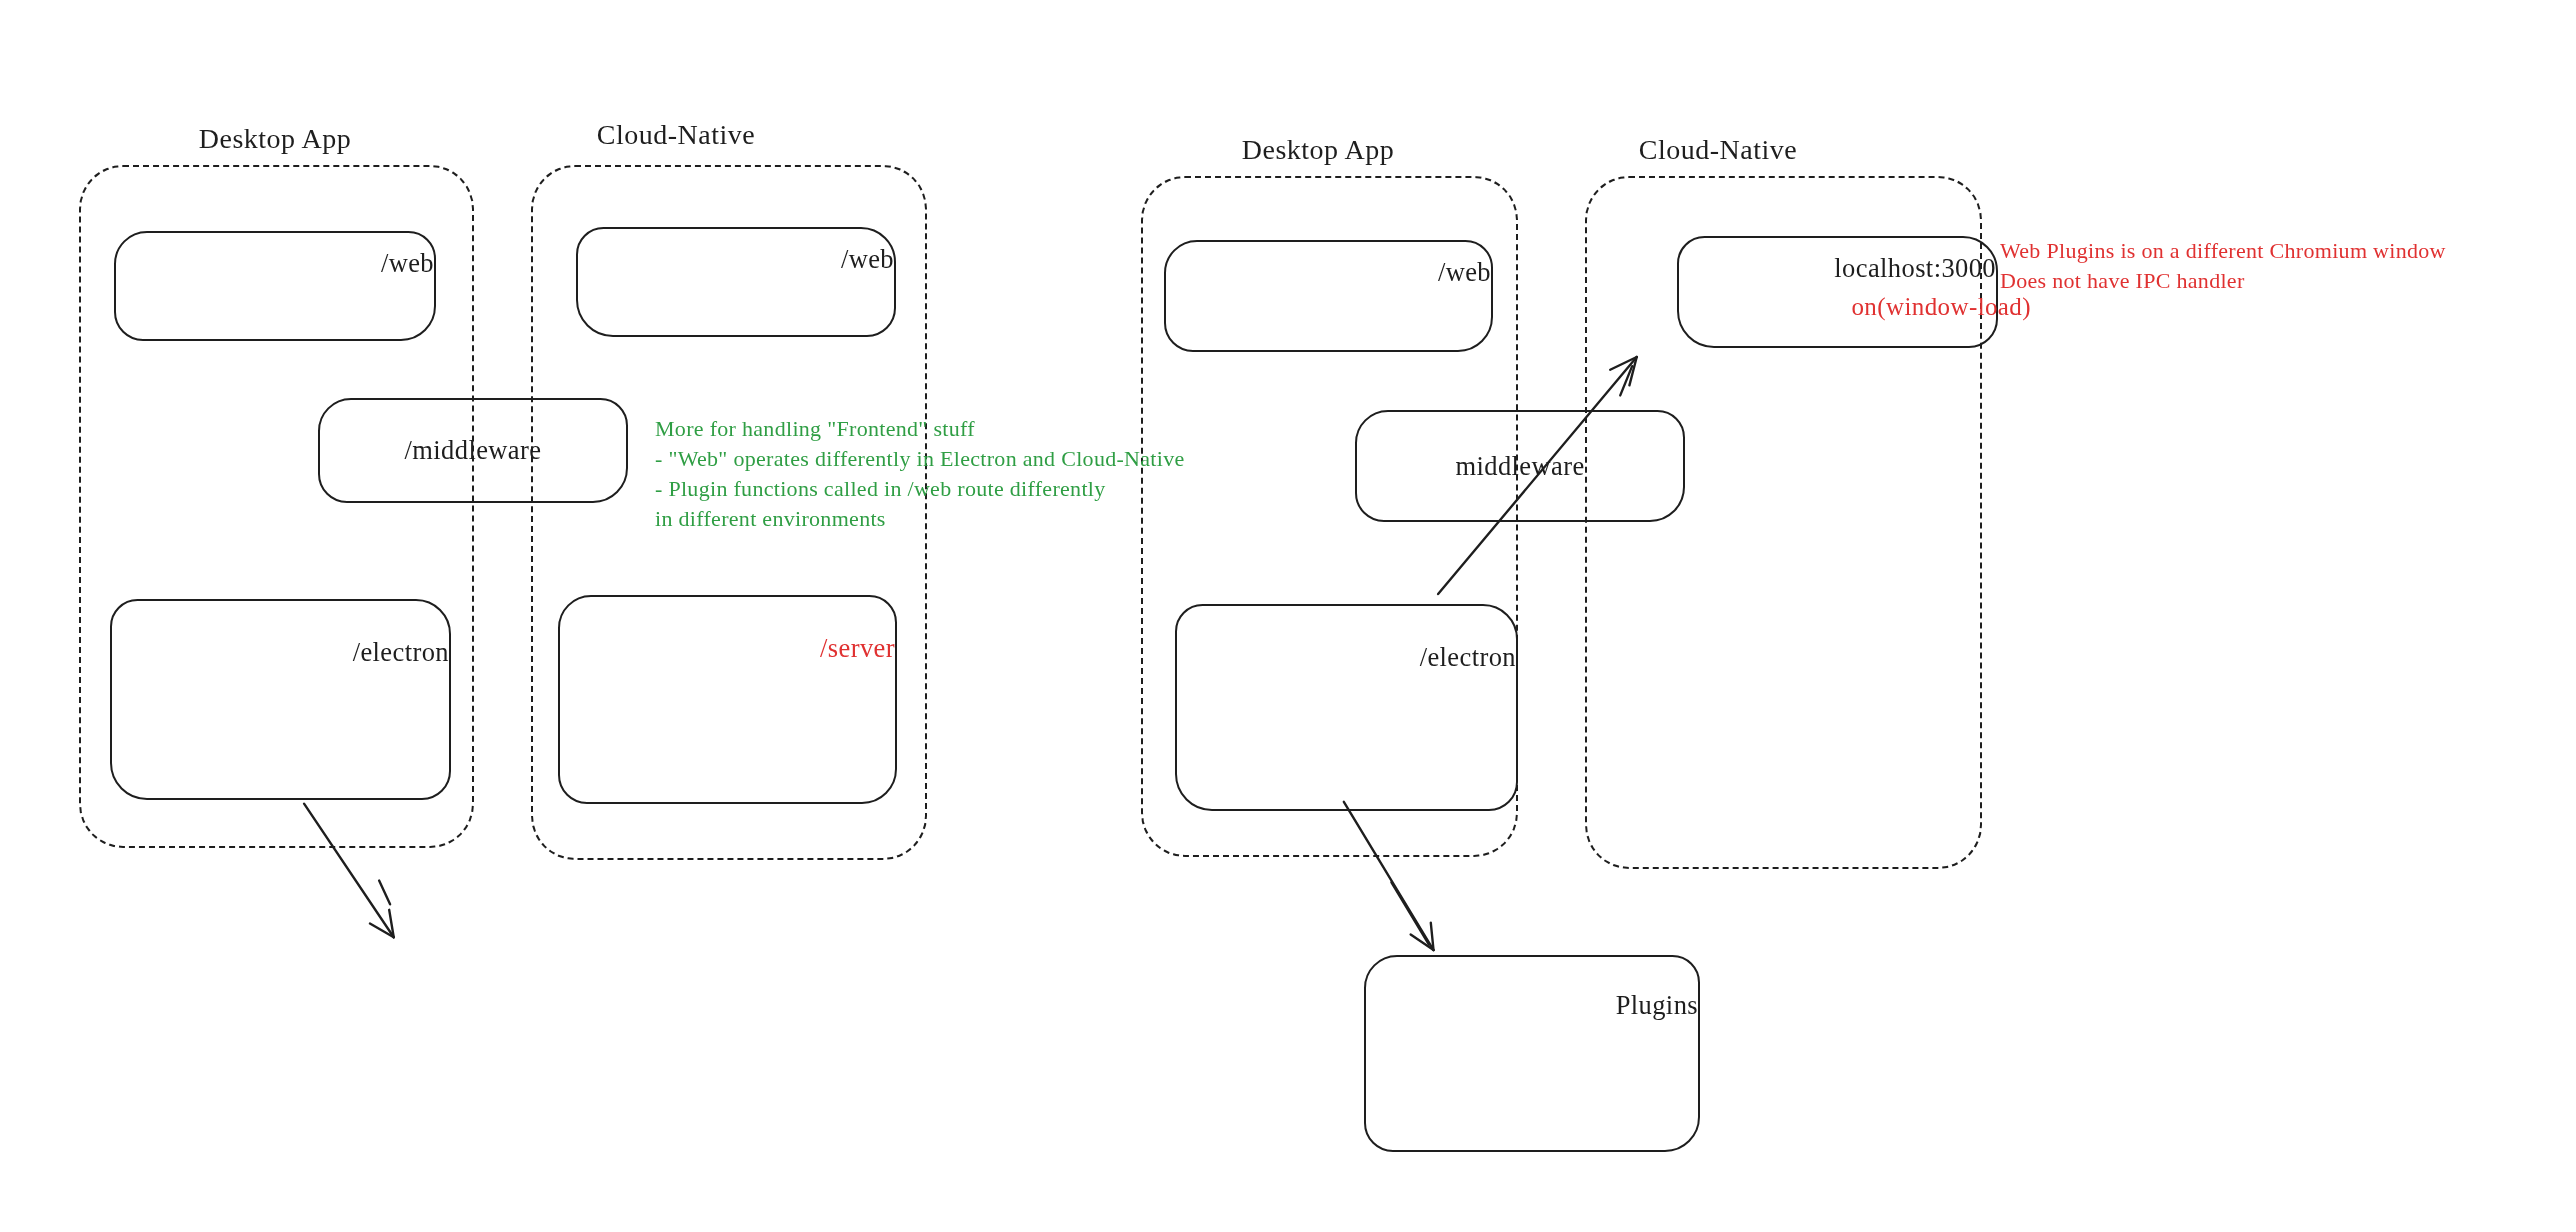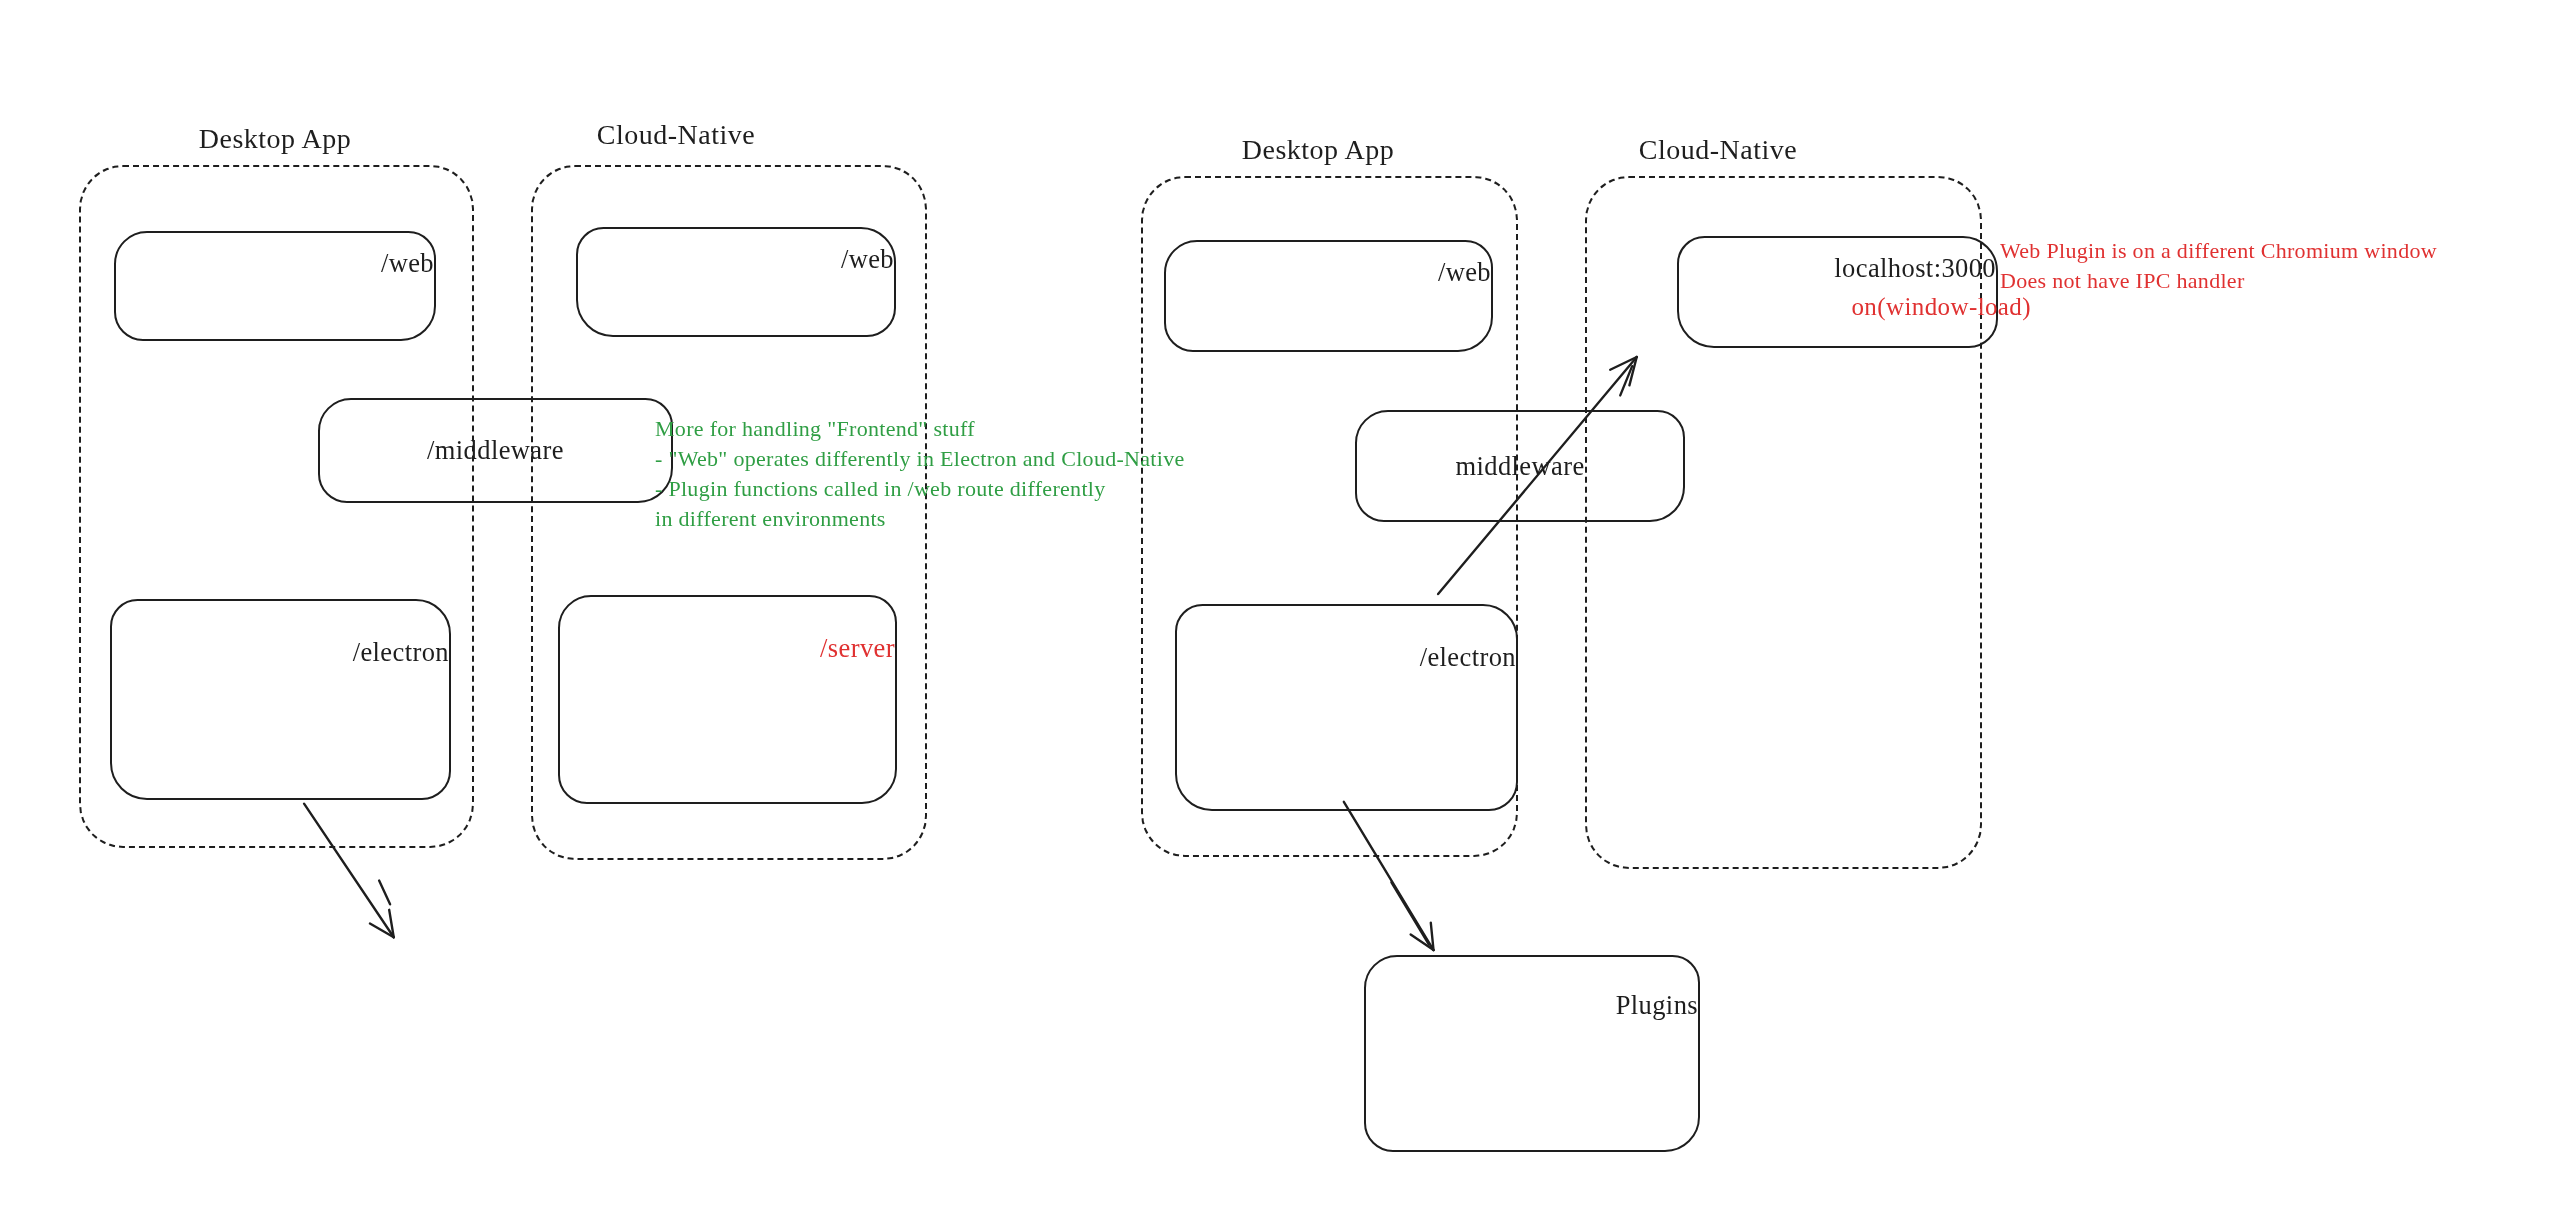--- a/index.html
+++ b/index.html
@@ -83,21 +83,21 @@
   <div class="group" style="left:531px;top:165px;width:392px;height:691px;"></div>
   <div class="group" style="left:1141px;top:176px;width:373px;height:677px;"></div>
   <div class="group" style="left:1585px;top:176px;width:393px;height:689px;"></div>
 
   <div class="box rad-a top-label pad-sm" style="left:114px;top:231px;width:322px;height:110px;">
     <span>/web</span>
   </div>
   <div class="box rad-b top-label pad-sm" style="left:576px;top:227px;width:320px;height:110px;">
     <span>/web</span>
   </div>
-  <div class="box rad-a center-label" style="left:318px;top:398px;width:355px;height:105px;">
+  <div class="box rad-a center-label" style="left:318px;top:398px;width:310px;height:105px;">
     <span>/middleware</span>
   </div>
   <div class="box rad-b top-label pad-md" style="left:110px;top:599px;width:341px;height:201px;">
     <span>/electron</span>
   </div>
   <div class="box rad-a top-label pad-md" style="left:558px;top:595px;width:339px;height:209px;">
     <span class="red-text">/server</span>
   </div>
 
   <div class="box rad-a top-label pad-sm" style="left:1164px;top:240px;width:329px;height:112px;">
@@ -117,21 +117,21 @@
     <span>Plugins</span>
   </div>
 
   <div class="note note-green" style="left:655px;top:414px;">
     <div>More for handling "Frontend" stuff</div>
     <div>- "Web" operates differently in Electron and Cloud-Native</div>
     <div>- Plugin functions called in /web route differently</div>
     <div>in different environments</div>
   </div>
   <div class="note note-red" style="left:2000px;top:236px;">
-    <div>Web Plugin is on a different Chromium window</div>
+    <div>Web Plugins is on a different Chromium window</div>
     <div>Does not have IPC handler</div>
   </div>
 
   <svg id="arrow-layer" viewBox="0 0 2814 1346" xmlns="http://www.w3.org/2000/svg">
 
     <g>
       <line x1="332" y1="878" x2="430" y2="1024"></line>
       <line x1="430" y1="1024" x2="425" y2="994"></line>
       <line x1="430" y1="1024" x2="404" y2="1009"></line>
       <line x1="414" y1="962" x2="426" y2="988"></line>

